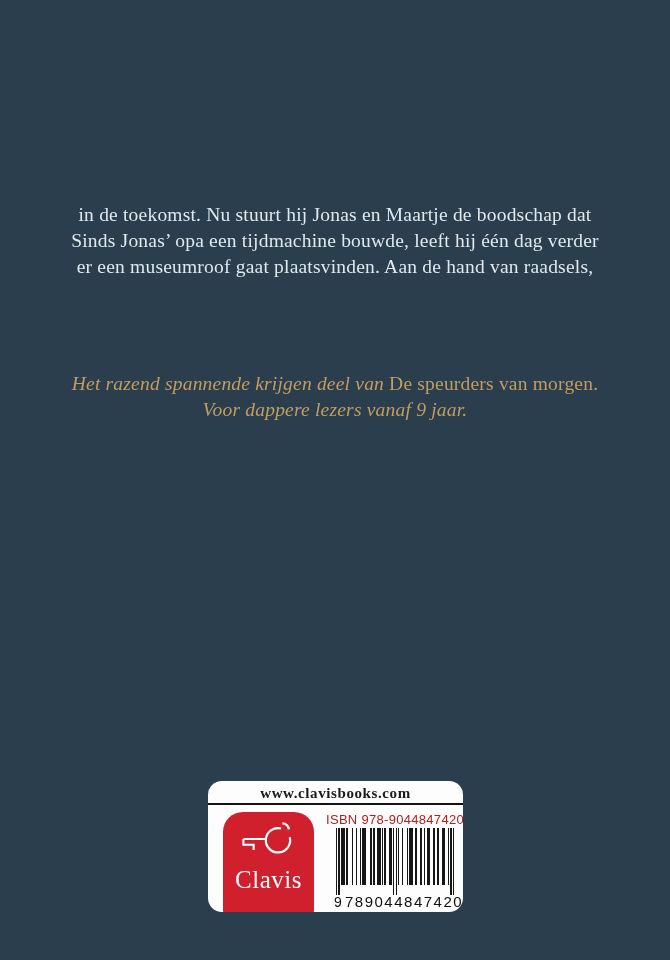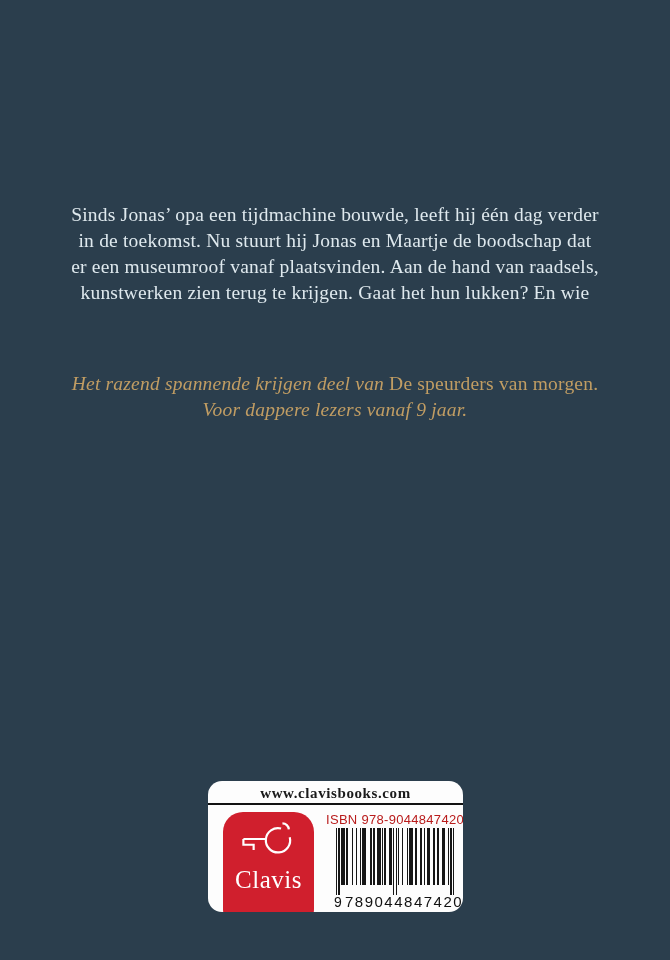--- a/index.html
+++ b/index.html
@@ -89,24 +89,23 @@
   }
   .digits .d0{flex:0 0 11px;text-align:left;font-size:14px;}
   .digits .d1,.digits .d2{flex:1;text-align:center;letter-spacing:1.5px;}
 </style>
 </head>
 <body>
 
 <div class="cover">
 
   <div class="blurb">
+    <div>in de toekomst. Nu stuurt hij Jonas en Maartje de boodschap dat</div>
     <div>Sinds Jonas’ opa een tijdmachine bouwde, leeft hij één dag verder</div>
-    <div>in de toekomst. Nu stuurt hij Jonas en Maartje de boodschap dat</div>
-    <div>er een museumroof vanaf plaatsvinden. Aan de hand van raadsels,</div>
-    <div>kunstwerken zien terug te krijgen. Gaat het hun lukken? En wie</div>
+    <div>er een museumroof gaat plaatsvinden. Aan de hand van raadsels,</div>
   </div>
 
   <div class="tagline">
     <div><span class="it">Het razend spannende krijgen deel van </span><span class="rm">De speurders van morgen.</span></div>
     <div class="it">Voor dappere lezers vanaf 9 jaar.</div>
   </div>
 
   <div class="label">
     <div class="label-top">www.clavisbooks.com</div>
     <div class="label-main">

